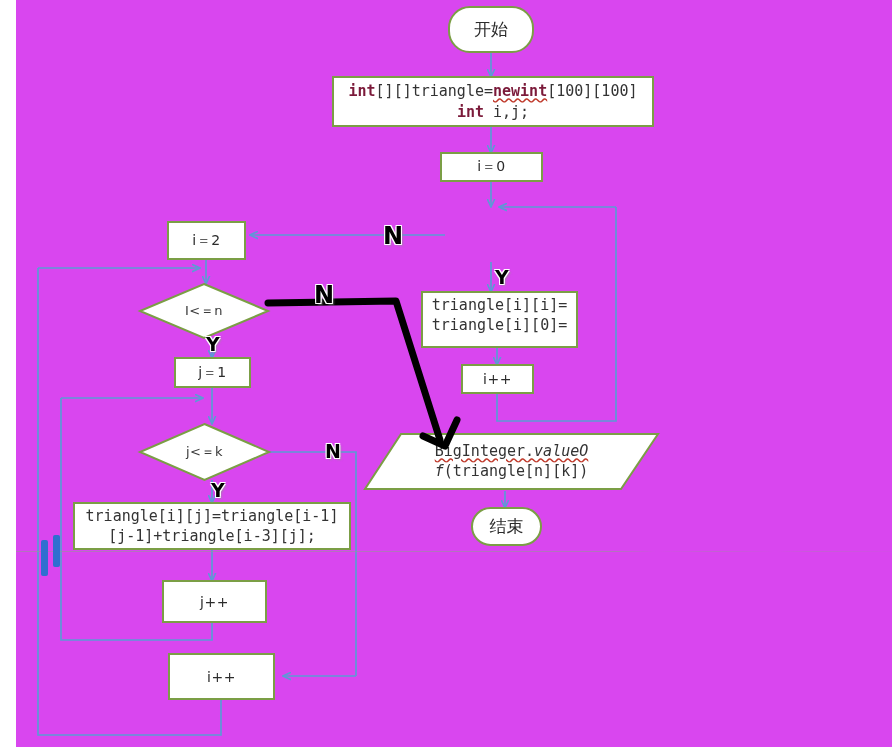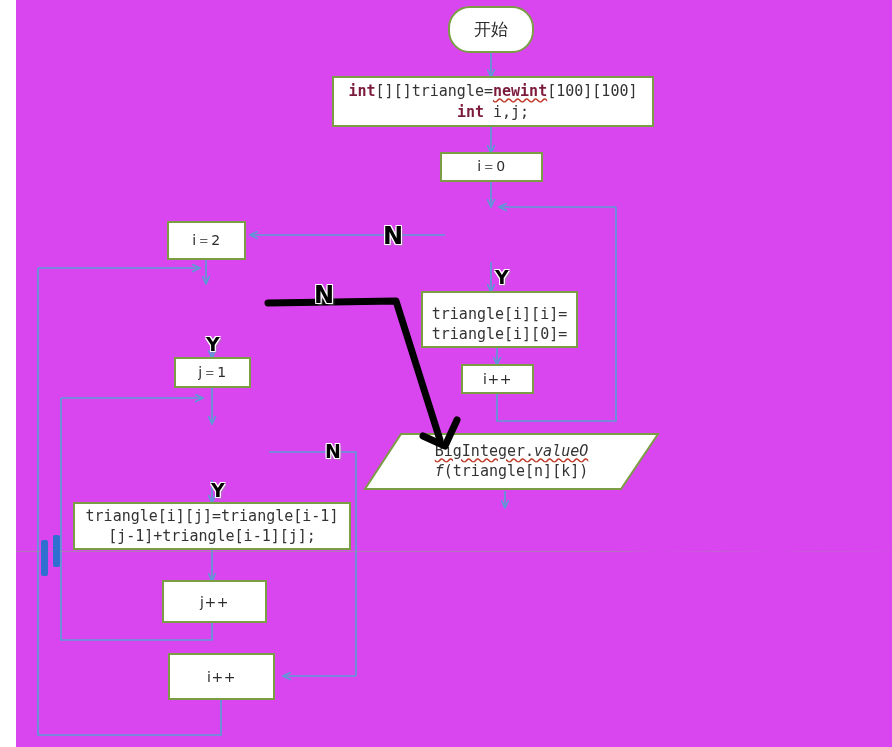--- a/index.html
+++ b/index.html
@@ -219,58 +219,73 @@
 
   <div class="node process" style="left:424px; top:152px; width:103px; height:30px;">
     <span>i＝0</span>
   </div>
 
 
   <div class="node process" style="left:151px; top:221px; width:79px; height:39px;">
     <span>i＝2</span>
   </div>
 
-  <div class="node codebox" style="left:405px; top:291px; width:157px; height:57px; flex-direction:column; justify-content:flex-end;">
+  <div class="node codebox" style="left:405px; top:291px; width:157px; height:57px; flex-direction:column; justify-content:flex-start;">
     <div>triangle[i][i]=</div>
     <div>triangle[i][0]=</div>
   </div>
 
   <div class="node process" style="left:445px; top:364px; width:73px; height:30px;">
     <span>i++</span>
   </div>
 
+  <div class="decision" style="left:123px; top:283px; width:130px; height:56px;">
+    <svg width="130" height="56" xmlns="http://www.w3.org/2000/svg">
+      <polygon points="65,1 129,28 65,55 1,28" fill="#ffffff" stroke="#7b9e45" stroke-width="2"></polygon>
+    </svg>
+    <div class="dlabel">I&lt;＝n</div>
+  </div>
 
   <div class="node process" style="left:158px; top:357px; width:77px; height:31px;">
     <span>j＝1</span>
   </div>
 
+  <div class="decision" style="left:123px; top:423px; width:131px; height:58px;">
+    <svg width="131" height="58" xmlns="http://www.w3.org/2000/svg">
+      <polygon points="65.5,1 130,29 65.5,57 1,29" fill="#ffffff" stroke="#7b9e45" stroke-width="2"></polygon>
+    </svg>
+    <div class="dlabel">j&lt;＝k</div>
+  </div>
 
   <div class="node codebox" style="left:57px; top:502px; width:278px; height:48px; flex-direction:column; justify-content:center;">
     <div>triangle[i][j]=triangle[i-1]</div>
-    <div>[j-1]+triangle[i-1][j];</div>
+    <div>[j-1]+triangle[i-3][j];</div>
   </div>
 
   <div class="node process" style="left:146px; top:580px; width:105px; height:43px;">
     <span>j++</span>
   </div>
 
   <div class="node process" style="left:152px; top:653px; width:107px; height:47px;">
     <span>i++</span>
   </div>
 
   <div class="io" style="left:347px; top:432px; width:297px; height:59px;">
     <svg width="297" height="59" xmlns="http://www.w3.org/2000/svg">
       <polygon points="38,2 295,2 258,57 2,57" fill="#ffffff" stroke="#7b9e45" stroke-width="2"></polygon>
     </svg>
     <div class="iolabel">
       <div><span class="squiggle">BigInteger.</span><span class="ital squiggle">valueO</span></div>
       <div><span class="ital">f</span><span>(triangle[n][k])</span></div>
     </div>
   </div>
 
+  <div class="node terminal" style="left:455px; top:507px; width:71px; height:39px;">
+    <span>结束</span>
+  </div>
 
   <svg style="position:absolute; left:0; top:0; width:892px; height:747px; z-index:4; pointer-events:none;" viewBox="0 0 892 747" xmlns="http://www.w3.org/2000/svg">
     <path d="M252,303 L380,301 L424,440" fill="none" stroke="#000000" stroke-width="7" stroke-linecap="round" stroke-linejoin="round"></path>
     <path d="M407,436 L429,446 L441,420" fill="none" stroke="#000000" stroke-width="7" stroke-linecap="round" stroke-linejoin="round"></path>
   </svg>
 
   <div class="branch big" style="left:367px; top:222px;">N</div>
   <div class="branch small" style="left:479px; top:266px;">Y</div>
   <div class="branch big" style="left:298px; top:281px;">N</div>
   <div class="branch small" style="left:190px; top:333px;">Y</div>

